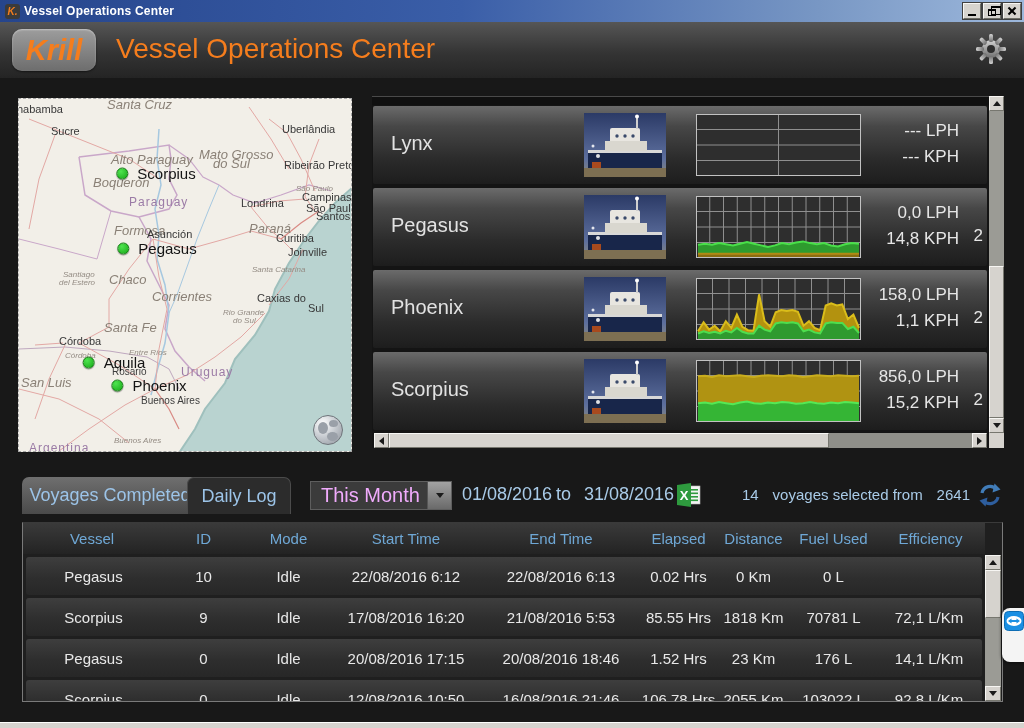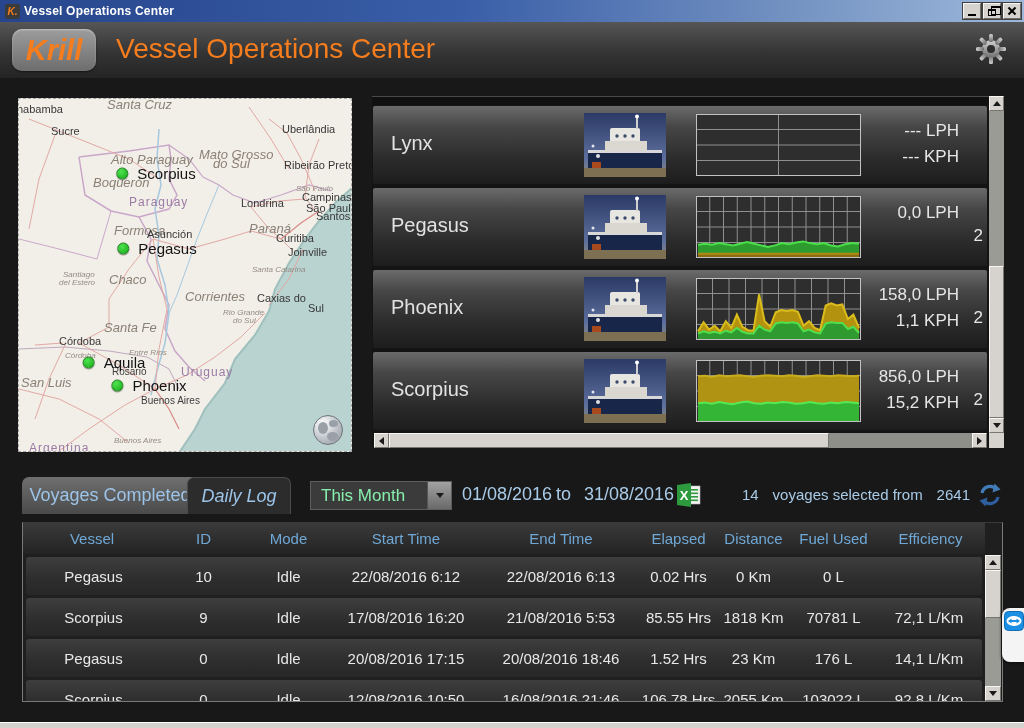--- a/index.html
+++ b/index.html
@@ -79,21 +79,21 @@
   .fleet-hsb { position:absolute; left:2px; bottom:0; width:613px; height:15px; background:#8f8f89; }
   .sb-corner { position:absolute; right:0; bottom:0; width:15px; height:15px; background:#d6d3ce; }
 
   
   .tab { position:absolute; top:477px; height:37px; border-radius:7px 7px 0 0;
     display:flex; align-items:center; justify-content:center; font-size:18px; color:#9cc4e8; }
   .tab.active { background:linear-gradient(#6f6f6f,#4a4a4a); }
   .tab.inactive { background:#2c2c2c; border:1px solid #4b4b4b; border-bottom:none; }
   .combo { position:absolute; left:310px; top:481px; width:142px; height:29px; background:#3b3b3b;
     border:1px solid #5e5e5e; display:flex; align-items:center; }
-  .combo-text { flex:1; padding-left:10px; font-size:17px; color:#86efac; }
+  .combo-text { flex:1; padding-left:10px; font-size:20px; color:#f0abfc; }
   .combo-btn { width:24px; height:27px; background:linear-gradient(#a2a2a2,#6a6a6a);
     border-left:1px solid #555; display:flex; align-items:center; justify-content:center; }
   .filter-text { position:absolute; top:484px; font-size:18px; color:#a9cbe8; }
   .excel { position:absolute; left:676px; top:482px; }
   .sel-info { position:absolute; left:742px; top:486px; width:228px; font-size:15px; color:#a9cbe8;
     display:flex; justify-content:space-between; }
   .refresh { position:absolute; left:978px; top:483px; }
 
   
   .vtable { position:absolute; left:22px; top:522px; width:981px; height:180px;
@@ -220,21 +220,21 @@
         <span class="map-label city" style="left: 297px; top: 117px;">Santos</span>
         <span class="map-label reg" style="left: 230px; top: 129px;">Paraná</span>
         <span class="map-label reg" style="left: 95px; top: 131px;">Formosa</span>
         <span class="map-label city" style="left: 128px; top: 135px;">Asunción</span>
         <span class="map-label city" style="left: 257px; top: 139px;">Curitiba</span>
         <span class="map-label reg" style="left: 90px; top: 156px; margin-top: 24px;">Chaco</span>
         <span class="map-label city" style="left: 269px; top: 153px;">Joinville</span>
         <span class="map-label reg-sm" style="left: 233px; top: 170px;">Santa Catarina</span>
         <span class="map-label reg-sm" style="left: 44px; top: 175px;">Santiago</span>
         <span class="map-label reg-sm" style="left: 40px; top: 183px;">del Estero</span>
-        <span class="map-label reg" style="left: 133px; top: 197px; margin-left: 33px;">Corrientes</span>
+        <span class="map-label reg" style="left: 133px; top: 197px;">Corrientes</span>
         <span class="map-label city" style="left: 238px; top: 199px;">Caxias do</span>
         <span class="map-label city" style="left: 253px; top: 209px; padding-left: 36px;">Sul</span>
         <span class="map-label reg-sm" style="left: 204px; top: 213px;">Rio Grande</span>
         <span class="map-label reg-sm" style="left: 214px; top: 221px;">do Sul</span>
         <span class="map-label reg" style="left: 85px; top: 228px;">Santa Fe</span>
         <span class="map-label city" style="left: 40px; top: 242px;">Córdoba</span>
         <span class="map-label reg-sm" style="left: 46px; top: 256px;">Córdoba</span>
         <span class="map-label reg-sm" style="left: 110px; top: 253px;">Entre Ríos</span>
         <span class="map-label city-sm" style="left: 93px; top: 272px;">Rosario</span>
         <span class="map-label country" style="left: 162px; top: 273px;">Uruguay</span>
@@ -351,20 +351,21 @@
               <line y1="31" y2="31" x1="1" x2="164" stroke="#8f8f8f" stroke-width="1"></line>
               <line y1="46.5" y2="46.5" x1="1" x2="164" stroke="#8f8f8f" stroke-width="1"></line>
               <polygon points="2.0,48.8 9.0,47.7 16.0,48.8 23.0,47.1 30.0,48.2 37.0,49.4 44.0,47.7 51.0,46.0 58.0,47.7 65.0,49.4 72.0,51.0 79.0,49.4 86.0,47.1 93.0,48.2 100.0,46.6 107.0,45.4 114.0,47.1 121.0,48.2 128.0,47.1 135.0,49.4 142.0,50.5 149.0,48.2 156.0,47.1 163.0,47.7 163,61 2,61" fill="#2e9b2e"></polygon>
               <polyline points="2.0,48.8 9.0,47.7 16.0,48.8 23.0,47.1 30.0,48.2 37.0,49.4 44.0,47.7 51.0,46.0 58.0,47.7 65.0,49.4 72.0,51.0 79.0,49.4 86.0,47.1 93.0,48.2 100.0,46.6 107.0,45.4 114.0,47.1 121.0,48.2 128.0,47.1 135.0,49.4 142.0,50.5 149.0,48.2 156.0,47.1 163.0,47.7 " fill="none" stroke="#49e049" stroke-width="2"></polyline>
               <polygon points="2.0,57.8 9.0,57.8 16.0,57.8 23.0,57.8 30.0,57.8 37.0,57.8 44.0,57.8 51.0,57.8 58.0,57.8 65.0,57.8 72.0,57.8 79.0,57.8 86.0,57.8 93.0,57.8 100.0,57.8 107.0,57.8 114.0,57.8 121.0,57.8 128.0,57.8 135.0,57.8 142.0,57.8 149.0,57.8 156.0,57.8 163.0,57.8 163,61 2,61" fill="#8a6d10"></polygon>
               <polyline points="2.0,57.8 9.0,57.8 16.0,57.8 23.0,57.8 30.0,57.8 37.0,57.8 44.0,57.8 51.0,57.8 58.0,57.8 65.0,57.8 72.0,57.8 79.0,57.8 86.0,57.8 93.0,57.8 100.0,57.8 107.0,57.8 114.0,57.8 121.0,57.8 128.0,57.8 135.0,57.8 142.0,57.8 149.0,57.8 156.0,57.8 163.0,57.8 " fill="none" stroke="#b08a14" stroke-width="2"></polyline>
               <rect x="0.5" y="0.5" width="164" height="61" fill="none" stroke="#c2c2c2"></rect>
             </svg></div>
           <div class="fleet-vals">
             <div>0,0  LPH</div>
+            <div>14,8 KPH</div>
           </div>
           <div class="fleet-trail">2</div>
         </div>
         <div class="fleet-row" style="top: 174px;">
           <div class="fleet-name">Phoenix</div>
           <div class="fleet-thumb"><svg width="82" height="64" viewBox="0 0 82 64">
               <defs>
                 <linearGradient id="sky2" x1="0" y1="0" x2="0" y2="1">
                   <stop offset="0" stop-color="#2b3a66"></stop>
                   <stop offset="0.72" stop-color="#5d6f9e"></stop>
@@ -485,21 +486,21 @@
       <div class="sb-btn" style="right:0;top:0;width:15px;height:15px;">
           <span class="tri t-right"></span>
         </div>
     </div>
     <div class="sb-corner"></div>
   </div>
 
   <div class="tab active" style="left:22px;width:176px;">
     <span>Voyages Completed</span>
   </div>
-  <div class="tab inactive" style="left:187px;width:104px;font-style:italic;">
+  <div class="tab inactive" style="left:187px;width:104px;">
     <span>Daily Log</span>
   </div>
 
   <div class="combo">
     <span class="combo-text">This Month</span>
     <span class="combo-btn">
         <span class="tri t-down"></span>
       </span>
   </div>
 

